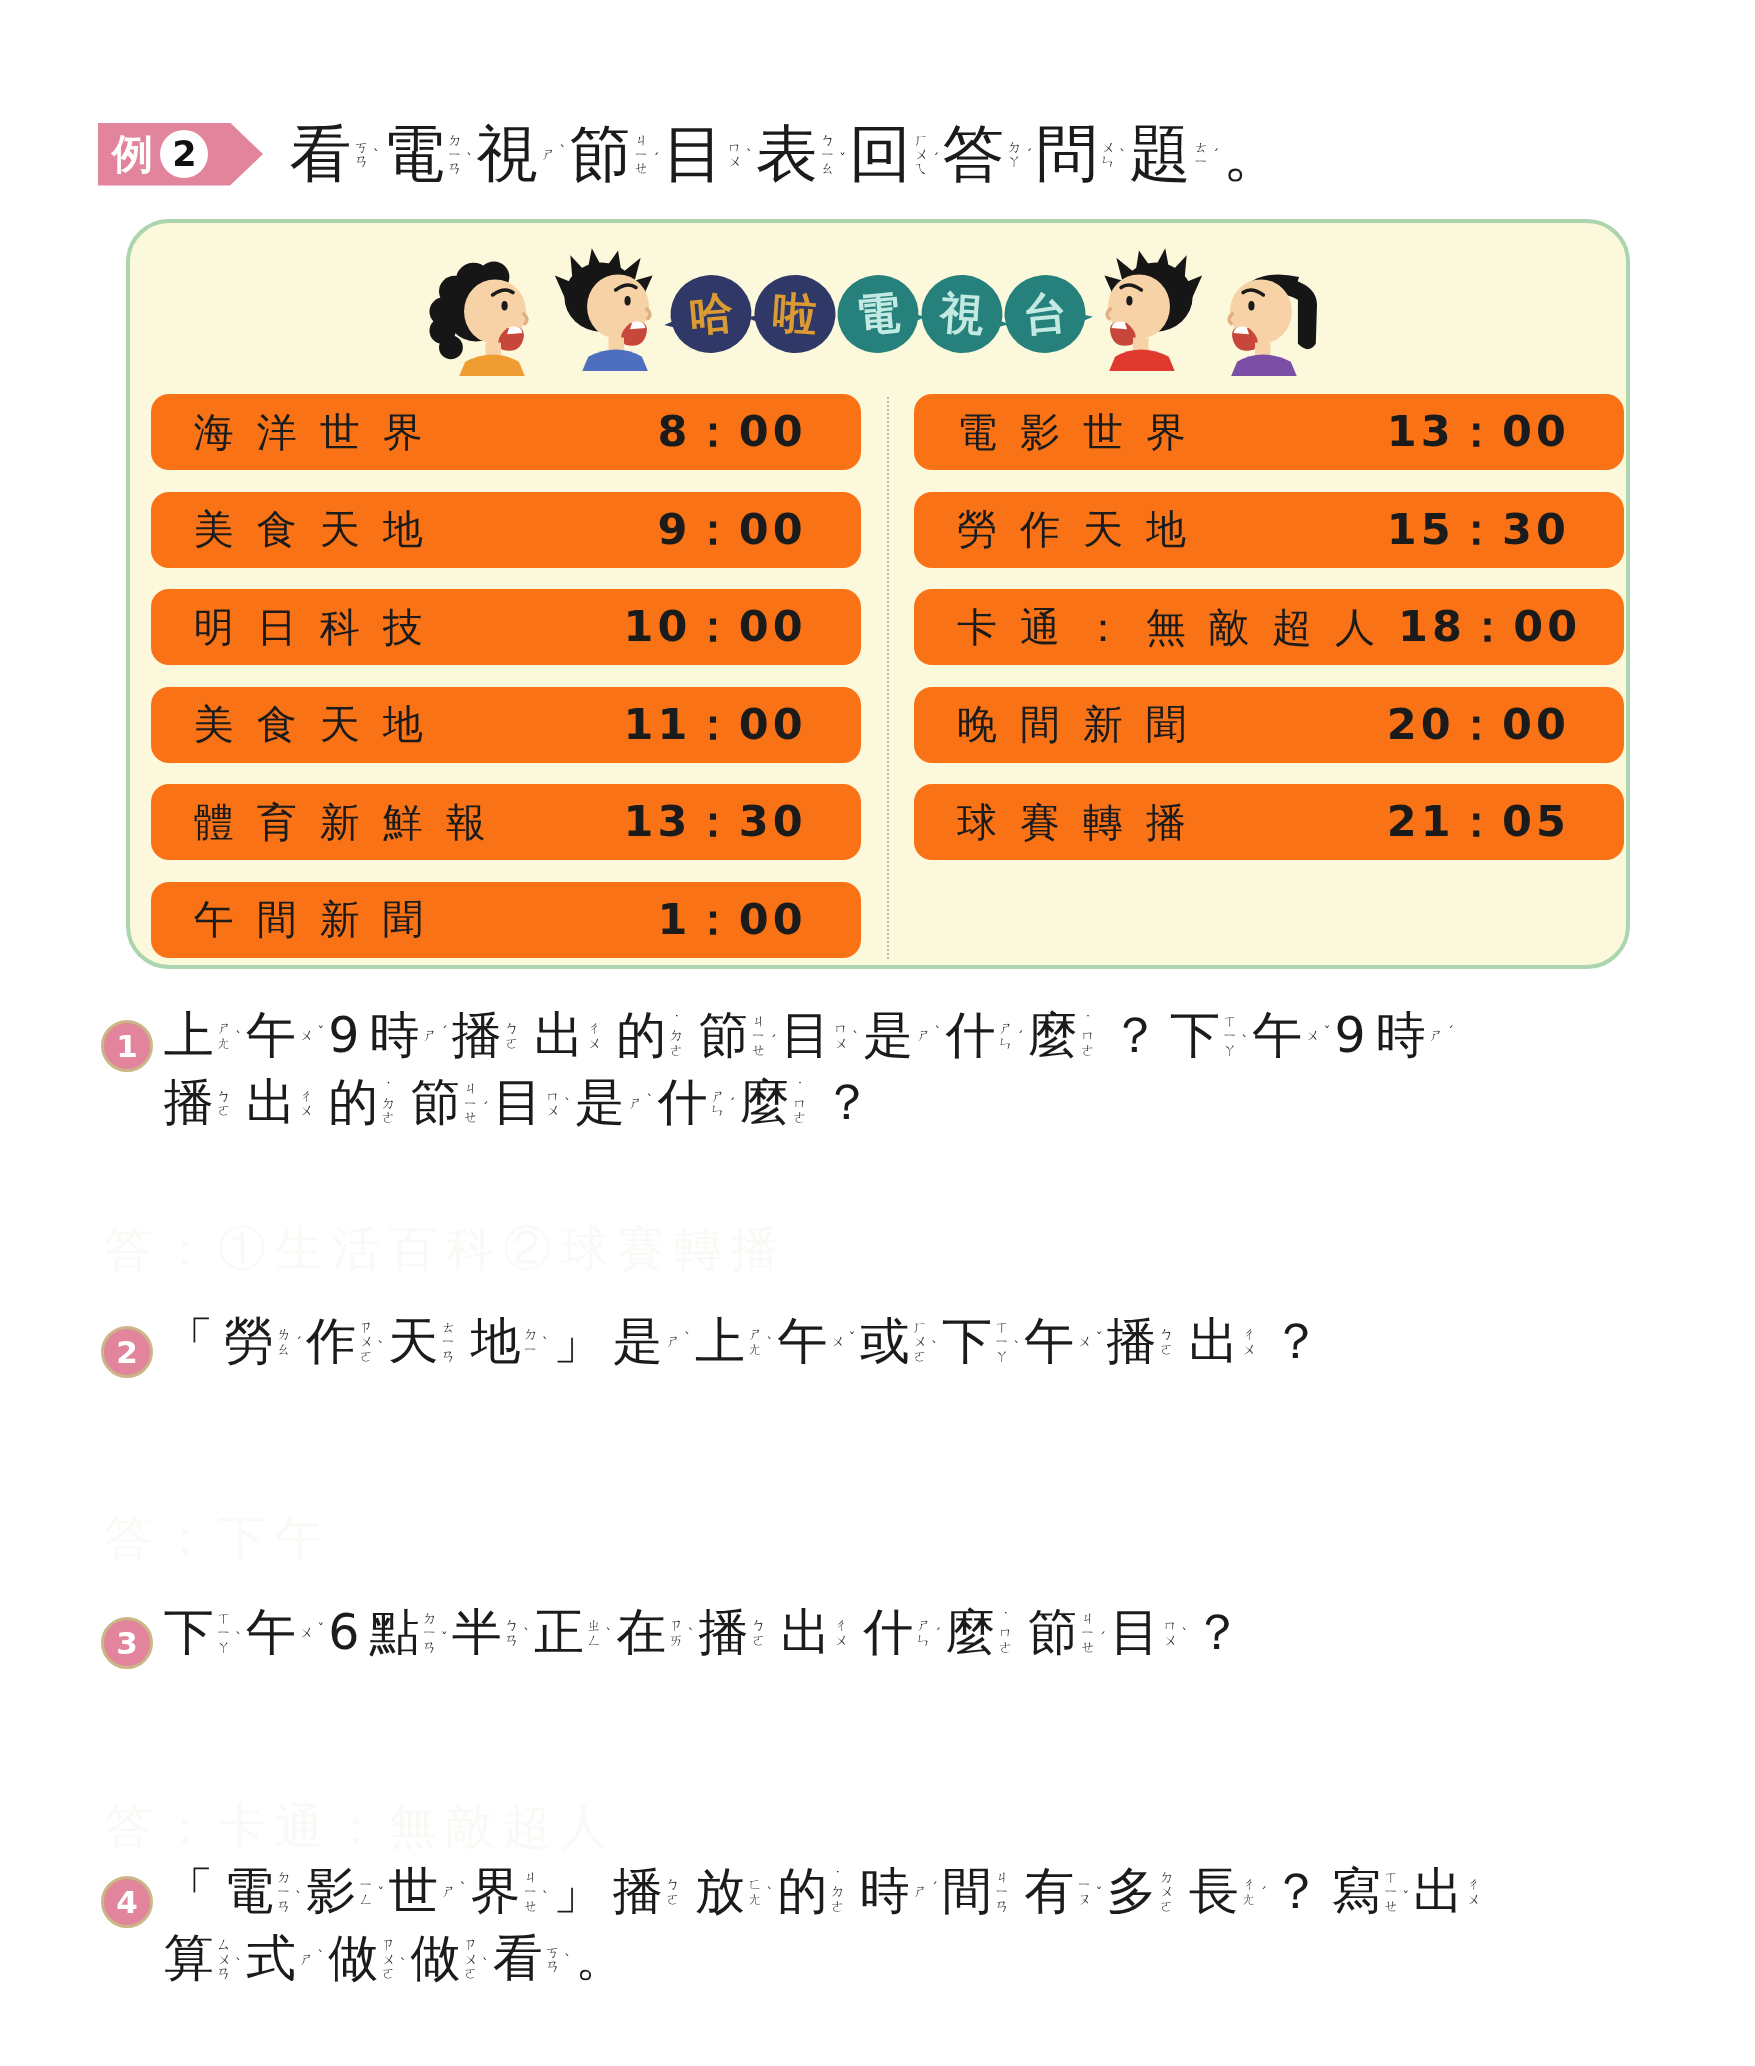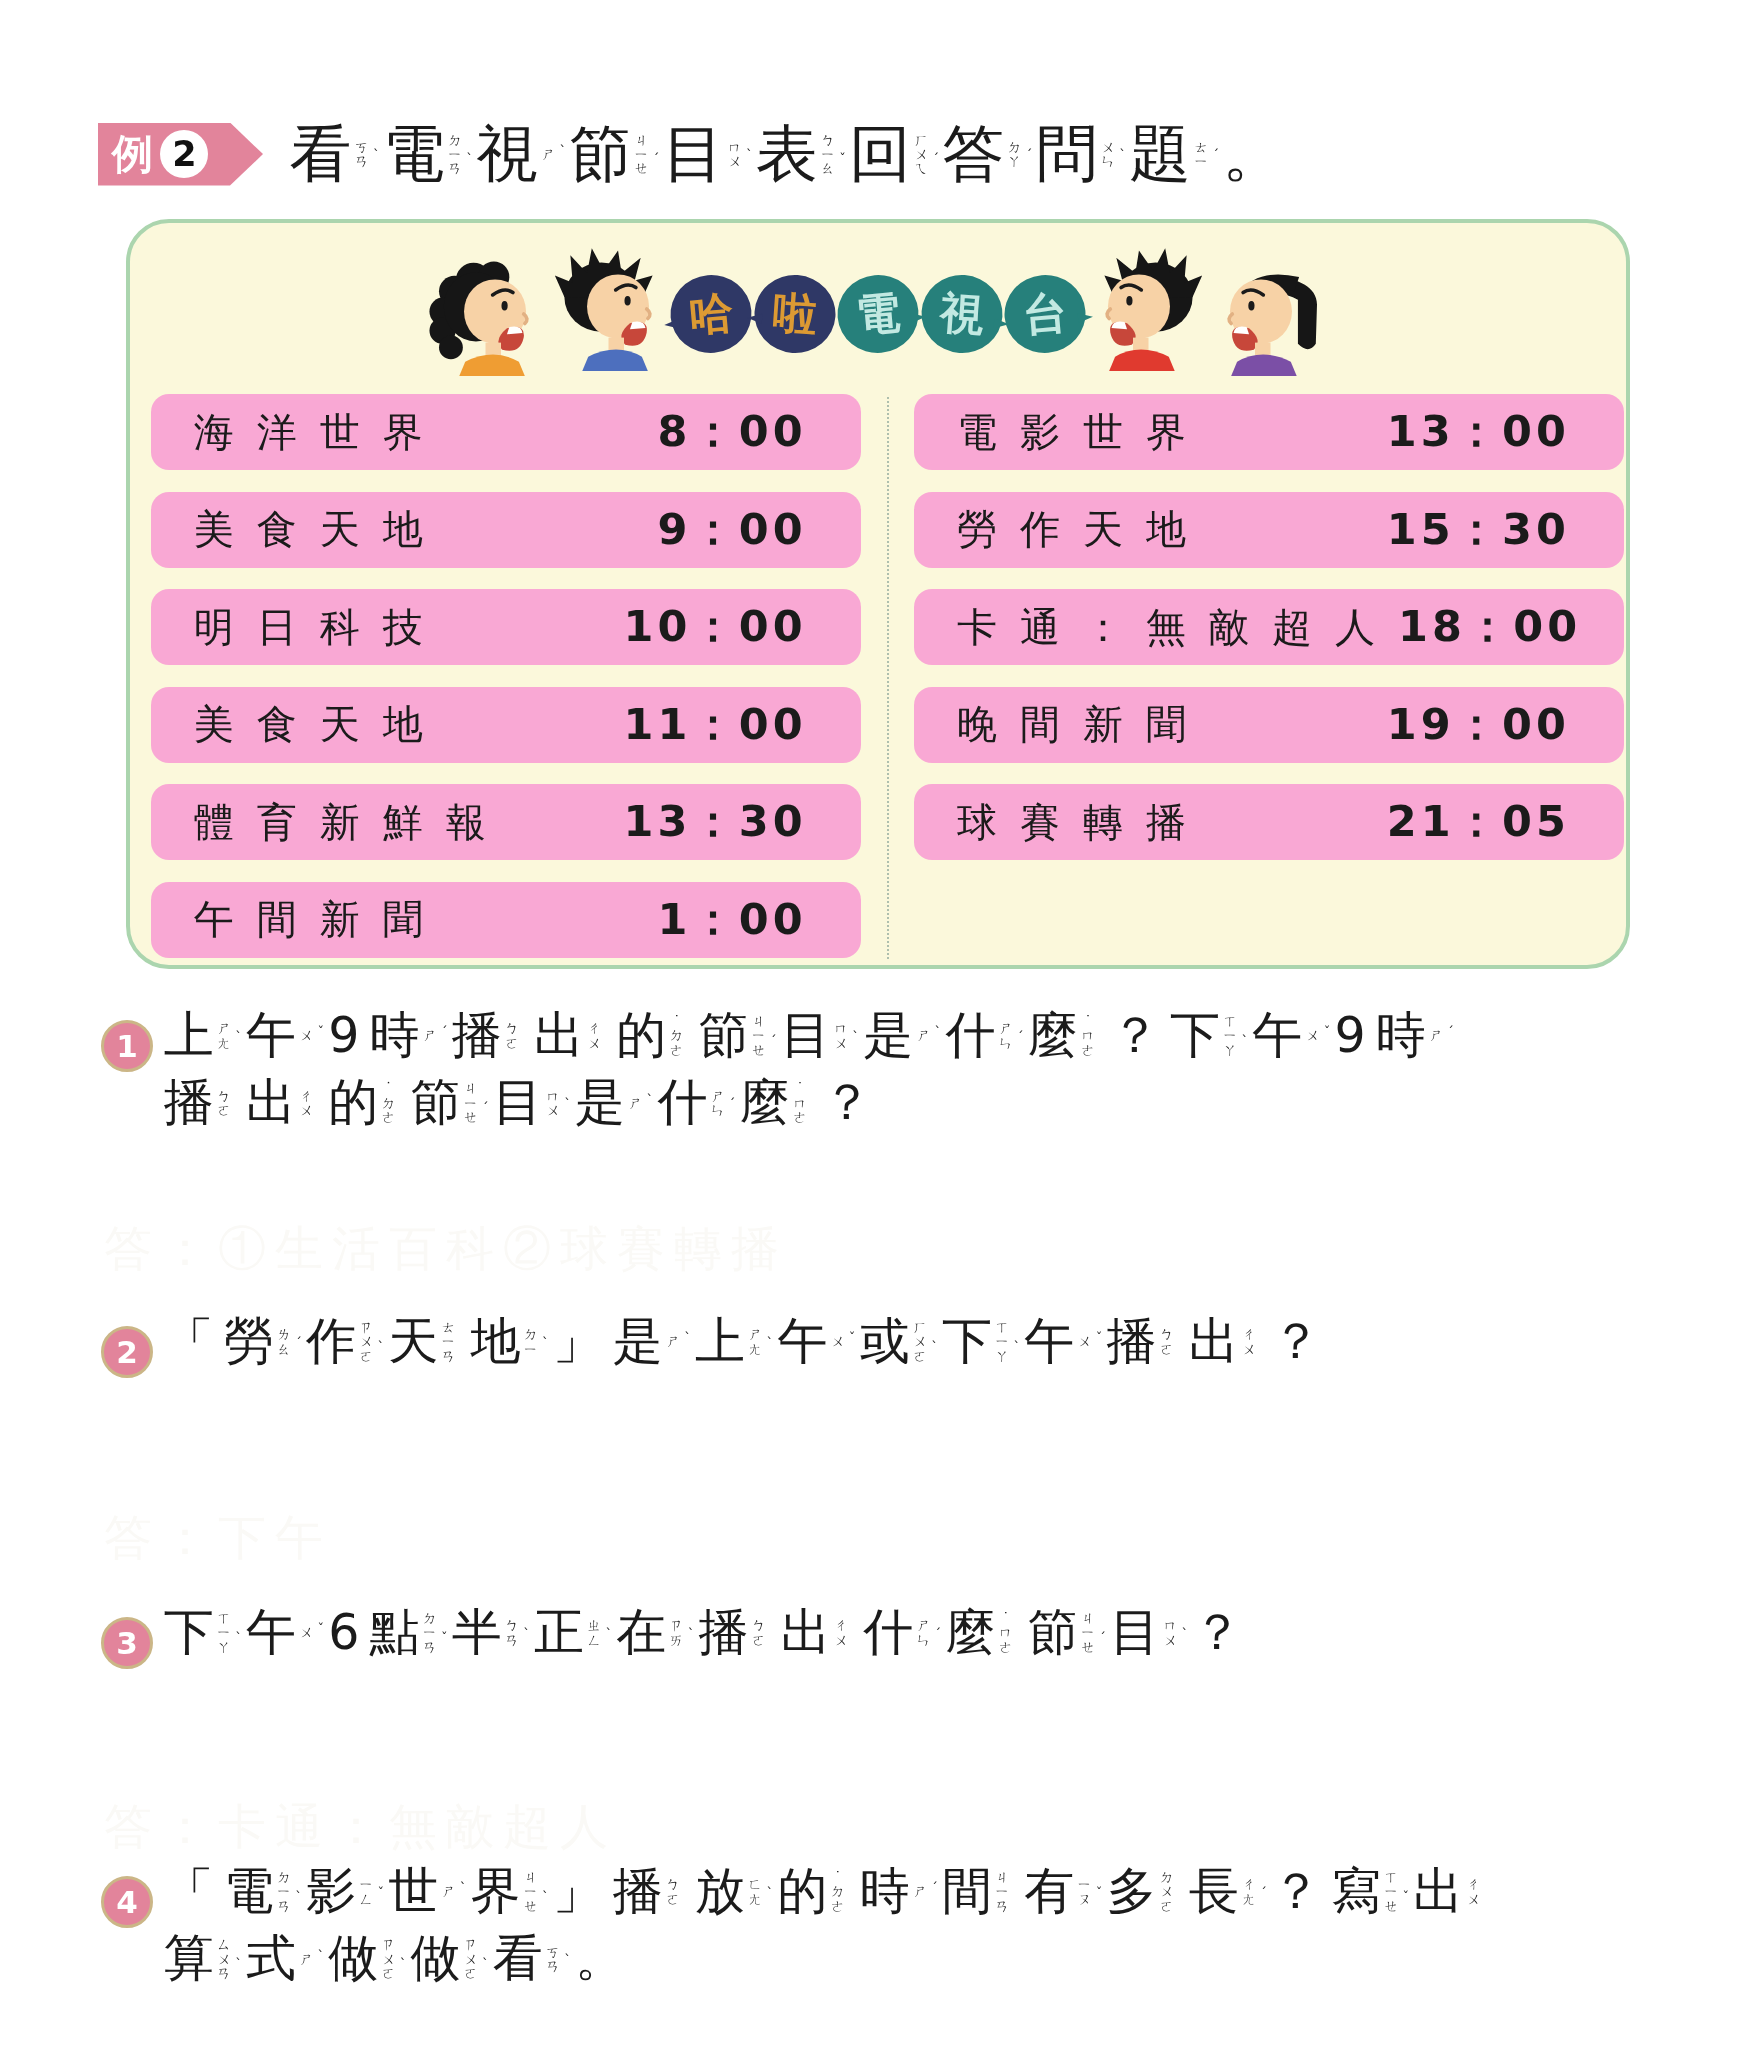--- a/index.html
+++ b/index.html
@@ -37,21 +37,21 @@
   .bubble .bchar{font-size:44px;font-weight:bold;}
   .bubble.navy{--bg:#2F3866;color:#DC9A33;}
   .bubble.teal{--bg:#26807B;color:#C2E9E2;}
   .bubble::after{content:'';position:absolute;width:0;height:0;border:5.8px solid transparent;top:52%;}
   .bubble.tail-left::after{left:-12.4px;border-right:15px solid var(--bg);}
   .bubble.tail-right::after{right:-12.4px;border-left:15px solid var(--bg);}
 
   .rows{position:absolute;top:171px;display:flex;flex-direction:column;gap:21.5px;}
   .rows.left{left:20.7px;}
   .rows.right{left:784px;justify-content:flex-end;}
-  .row{width:710px;height:76px;background:#f9a8d4;border-radius:18px;display:flex;align-items:center;
+  .row{width:710px;height:76px;background:#f97316;border-radius:18px;display:flex;align-items:center;
     justify-content:space-between;padding:0 54px 0 43px;box-sizing:border-box;}
   .prog{font-size:40px;letter-spacing:23px;white-space:nowrap;}
   .row .time{font-family:"DejaVu Sans",sans-serif;font-size:43px;letter-spacing:4.1px;white-space:nowrap;font-weight:bold;}
   .divider{position:absolute;left:757px;top:174px;height:562px;width:0;border-left:2.9px dotted #AEBFAD;}
 
   
   .question{position:absolute;left:101px;width:1603px;display:flex;align-items:flex-start;gap:10.7px;}
   .qnum{flex:none;width:46px;height:46px;margin-top:12.4px;border-radius:50%;background:#E2849B;border:3.7px solid #CBB687;
     color:#fff;font-size:31px;font-weight:bold;font-family:"DejaVu Sans",sans-serif;display:flex;align-items:center;justify-content:center;box-sizing:content-box;}
   .qtext{flex:1;}
@@ -275,21 +275,21 @@
       <div class="row">
         <span class="prog">勞作天地</span>
         <span class="time">15：30</span>
       </div>
       <div class="row">
         <span class="prog">卡通：無敵超人</span>
         <span class="time">18：00</span>
       </div>
       <div class="row">
         <span class="prog">晚間新聞</span>
-        <span class="time">19：00</span>
+        <span class="time">20：00</span>
       </div>
       <div class="row">
         <span class="prog">球賽轉播</span>
         <span class="time">21：05</span>
       </div>
     </div>
 </div>
 
 <div id="questions">
     <div class="question" style="top: 1008px;">

